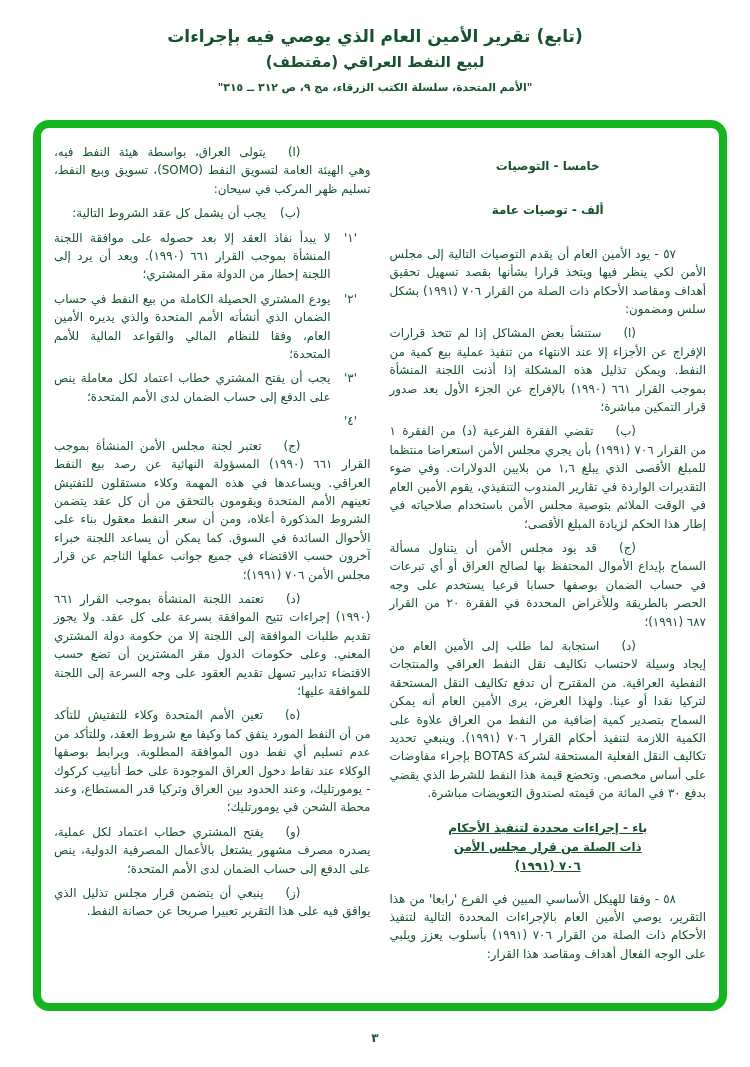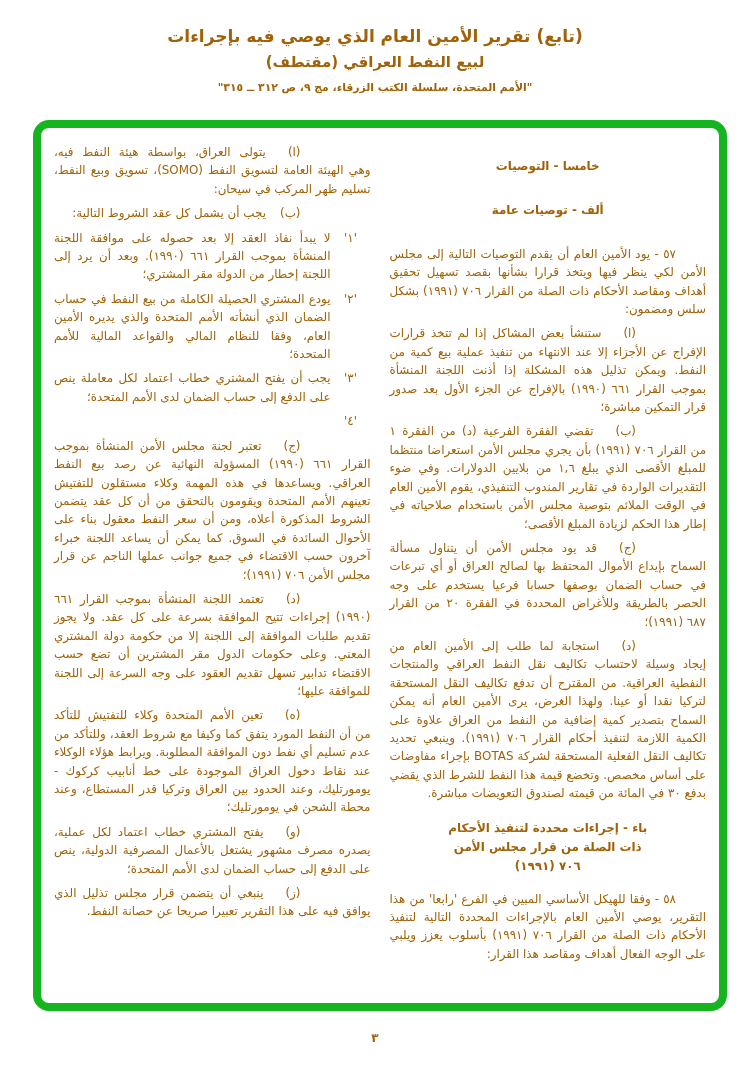--- a/index.html
+++ b/index.html
@@ -1,30 +1,30 @@
 <!DOCTYPE html>
 <html lang="ar" dir="rtl"><head>
 <meta charset="utf-8">
 <style>
   html,body{margin:0;padding:0;background:#ffffff;}
   .page{width:750px;height:1067px;position:relative;background:#fff;overflow:hidden;
-        font-family:"DejaVu Sans",sans-serif;color:#a16207;direction:rtl;}
+        font-family:"DejaVu Sans",sans-serif;color:#14532d;direction:rtl;}
   .doc-header{position:absolute;top:26px;left:0;right:0;text-align:center;font-weight:bold;}
   .h-line1{font-size:17px;letter-spacing:0;}
   .h-line2{font-size:15px;margin-top:7px;}
   .h-line3{font-size:10.8px;margin-top:10px;}
   .content-box{position:absolute;top:120px;left:33px;width:694px;height:891px;
         box-sizing:border-box;border:8px solid #16b41e;border-radius:16px;
         padding:15px 13px 8px;overflow:hidden;background:#fff;}
   .columns{display:flex;gap:19px;direction:rtl;}
   .col{width:317px;box-sizing:border-box;font-size:11.9px;line-height:18.4px;text-align:justify;}
   .col-heading{text-align:center;font-weight:bold;margin:0;}
   .rc-h1{margin-top:14px;text-align:center;}
   .rc-h2{margin-top:26px;}
-  .rc-h3{margin-top:16px;margin-bottom:14px;line-height:19px;}
+  .rc-h3{margin-top:16px;margin-bottom:14px;line-height:19px;text-decoration:underline;}
   .para{margin:0 0 6px;}
   .p-first{text-indent:30px;margin-top:25px;}
   .p-letter{text-indent:70px;}
   .mgap{display:inline-block;width:22px;}
   .mgap-s{display:inline-block;width:14px;}
   .num-item{display:flex;direction:rtl;margin:0 0 6px;}
   .num-marker{flex:0 0 40px;width:40px;text-align:center;}
   .num-body{flex:1;text-align:justify;}
   .page-number{position:absolute;bottom:22px;left:0;right:0;text-align:center;
         font-size:12px;font-weight:bold;}
@@ -84,21 +84,21 @@
           <div class="num-body">يجب أن يفتح المشتري خطاب اعتماد لكل معاملة ينص على الدفع إلى حساب الضمان لدى الأمم المتحدة؛</div>
         </div>
         <div class="num-item">
           <div class="num-marker">'٤'</div>
         </div>
 
         <p class="para p-letter"><span>(ج)</span><span class="mgap"></span><span>تعتبر لجنة مجلس الأمن المنشأة بموجب القرار ٦٦١ (١٩٩٠) المسؤولة النهائية عن رصد بيع النفط العراقي. ويساعدها في هذه المهمة وكلاء مستقلون للتفتيش تعينهم الأمم المتحدة ويقومون بالتحقق من أن كل عقد يتضمن الشروط المذكورة أعلاه، ومن أن سعر النفط معقول بناء على الأحوال السائدة في السوق. كما يمكن أن يساعد اللجنة خبراء آخرون حسب الاقتضاء في جميع جوانب عملها الناجم عن قرار مجلس الأمن ٧٠٦ (١٩٩١)؛</span></p>
 
         <p class="para p-letter"><span>(د)</span><span class="mgap"></span><span>تعتمد اللجنة المنشأة بموجب القرار ٦٦١ (١٩٩٠) إجراءات تتيح الموافقة بسرعة على كل عقد. ولا يجوز تقديم طلبات الموافقة إلى اللجنة إلا من حكومة دولة المشتري المعني. وعلى حكومات الدول مقر المشترين أن تضع حسب الاقتضاء تدابير تسهل تقديم العقود على وجه السرعة إلى اللجنة للموافقة عليها؛</span></p>
 
-        <p class="para p-letter"><span>(ه)</span><span class="mgap"></span><span>تعين الأمم المتحدة وكلاء للتفتيش للتأكد من أن النفط المورد يتفق كما وكيفا مع شروط العقد، وللتأكد من عدم تسليم أي نفط دون الموافقة المطلوبة. ويرابط هؤلاء الوكلاء عند نقاط دخول العراق الموجودة على خط أنابيب كركوك - يومورتليك، وعند الحدود بين العراق وتركيا قدر المستطاع، وعند محطة الشحن في يومورتليك؛</span></p>
+        <p class="para p-letter"><span>(ه)</span><span class="mgap"></span><span>تعين الأمم المتحدة وكلاء للتفتيش للتأكد من أن النفط المورد يتفق كما وكيفا مع شروط العقد، وللتأكد من عدم تسليم أي نفط دون الموافقة المطلوبة. ويرابط بوصفها الوكلاء عند نقاط دخول العراق الموجودة على خط أنابيب كركوك - يومورتليك، وعند الحدود بين العراق وتركيا قدر المستطاع، وعند محطة الشحن في يومورتليك؛</span></p>
 
         <p class="para p-letter"><span>(و)</span><span class="mgap"></span><span>يفتح المشتري خطاب اعتماد لكل عملية، يصدره مصرف مشهور يشتغل بالأعمال المصرفية الدولية، ينص على الدفع إلى حساب الضمان لدى الأمم المتحدة؛</span></p>
 
         <p class="para p-letter"><span>(ز)</span><span class="mgap"></span><span>ينبغي أن يتضمن قرار مجلس تذليل الذي يوافق فيه على هذا التقرير تعبيرا صريحا عن حصانة النفط.</span></p>
       </div>
 
     </div>
   </div>
 
   <div class="page-number">٣</div>

